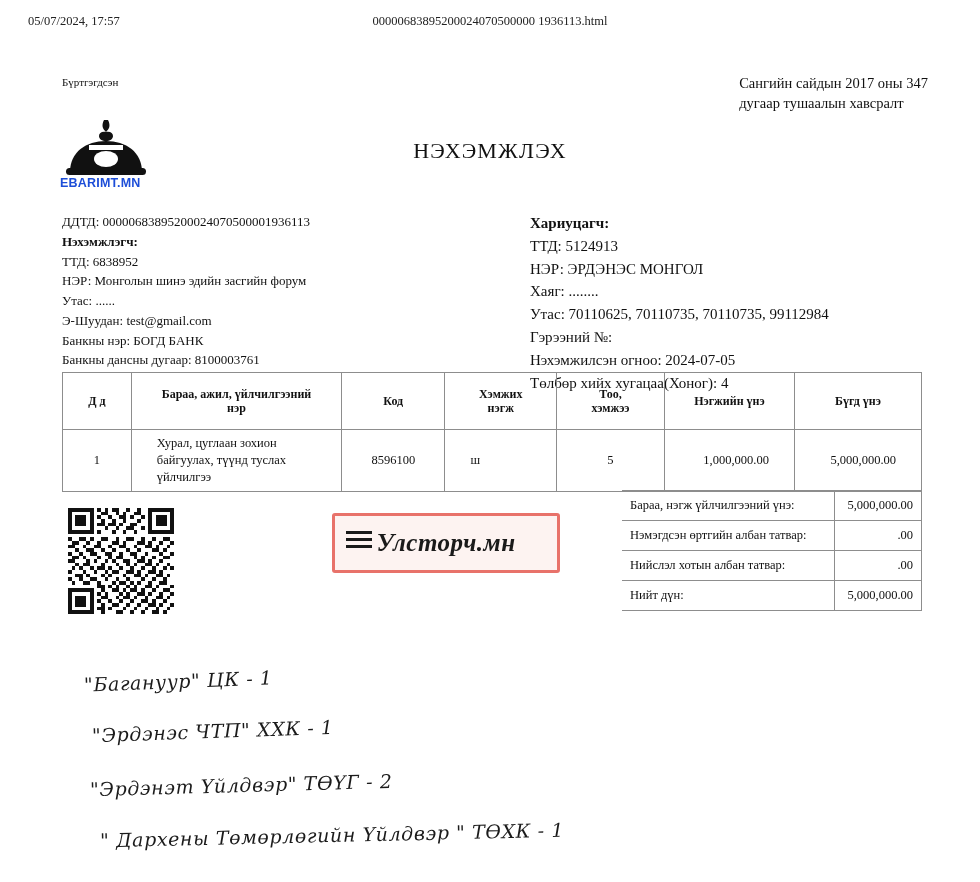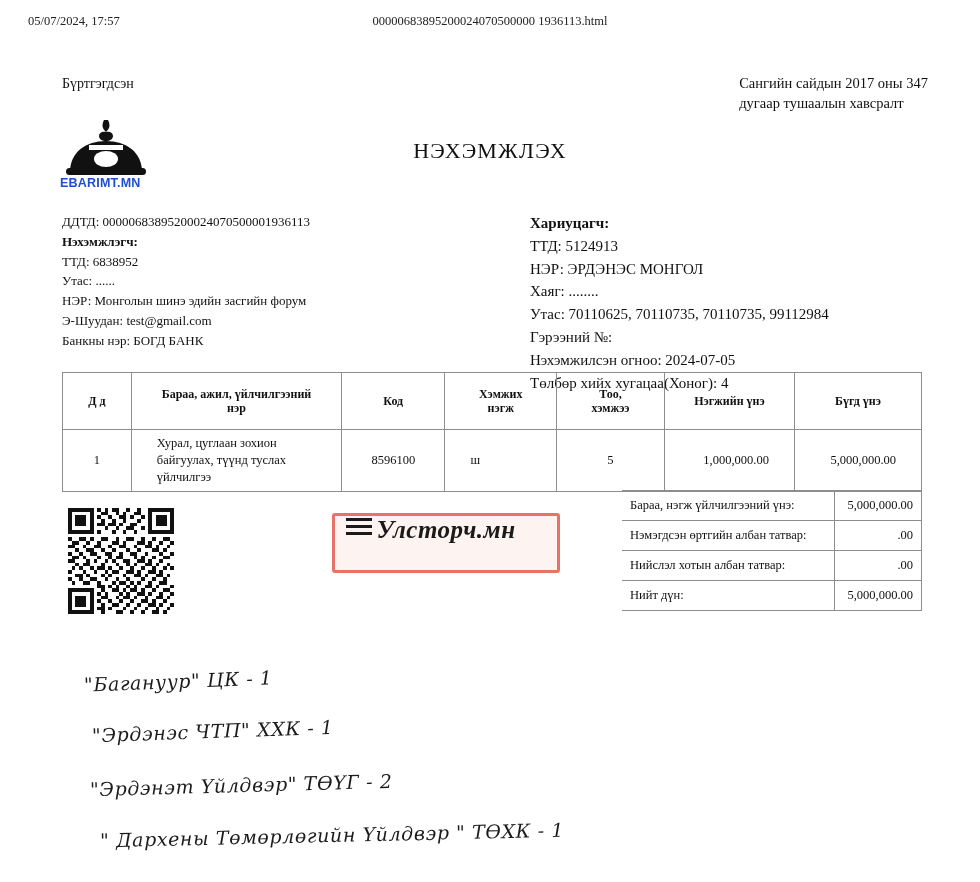--- a/index.html
+++ b/index.html
@@ -40,21 +40,21 @@
     left: 0;
     top: 0;
     width: 980px;
     text-align: center;
   }
   
   .reg-label {
     position: absolute;
     left: 62px;
     top: 76px;
-    font-size: 14px;
+    font-size: 11px;
   }
   .decree {
     position: absolute;
     right: 52px;
     top: 74px;
     text-align: left;
     font-size: 14.5px;
     line-height: 1.35;
   }
   
@@ -145,20 +145,21 @@
   .stamp {
     position: absolute;
     left: 332px;
     top: 513px;
     width: 222px;
     height: 54px;
     border: 3px solid #e8726a;
     border-radius: 3px;
     background: #fdf3f1;
     display: flex;
+    align-items: center;
     justify-content: center;
   }
   .stamp-text {
     font-family: "Liberation Serif", serif;
     font-style: italic;
     font-weight: bold;
     font-size: 25px;
     color: #1a1a1a;
     letter-spacing: .5px;
     position: relative;
@@ -238,24 +239,25 @@
     </svg>
   </div>
   <div class="logo-text">EBARIMT.MN</div>
 
   <div class="doc-title">НЭХЭМЖЛЭХ</div>
 
   <div class="info-left">
     <div>ДДТД: 00000683895200024070500001936113</div>
     <div><b>Нэхэмжлэгч:</b></div>
     <div>ТТД: 6838952</div>
+    <div>НЭР: Монголын шинэ эдийн засгийн форум</div>
     <div>Утас: ......</div>
-    <div>НЭР: Монголын шинэ эдийн засгийн форум</div>
     <div>Э-Шуудан: test@gmail.com</div>
     <div>Банкны нэр: БОГД БАНК</div>
+    <div>Банкны дансны дугаар: 8100003761</div>
   </div>
 
   <div class="info-right">
     <div><b>Хариуцагч:</b></div>
     <div>ТТД: 5124913</div>
     <div>НЭР: ЭРДЭНЭС МОНГОЛ</div>
     <div>Хаяг: ........</div>
     <div>Утас: 70110625, 70110735, 70110735, 99112984</div>
     <div>Гэрээний №:</div>
     <div>Нэхэмжилсэн огноо: 2024-07-05</div>

